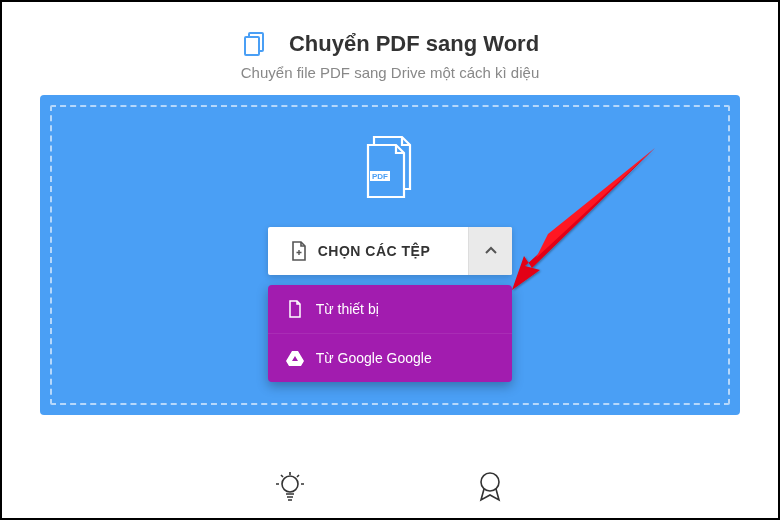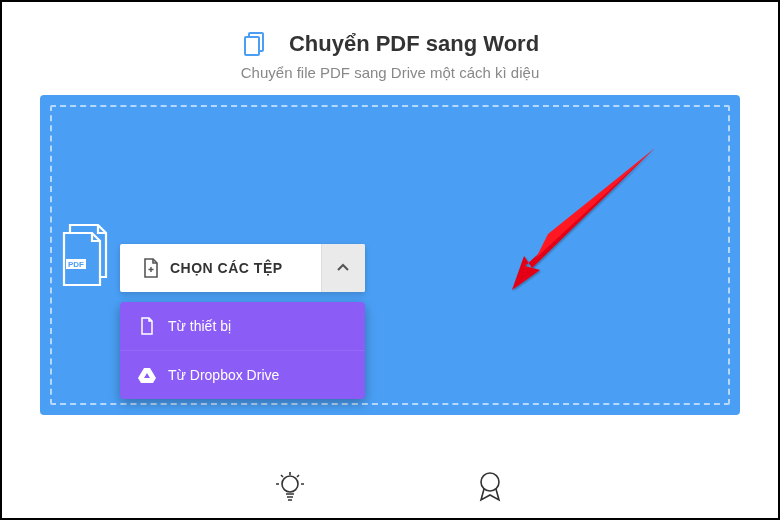--- a/index.html
+++ b/index.html
@@ -5,29 +5,29 @@
     * { margin: 0; padding: 0; box-sizing: border-box; }
     body { font-family: -apple-system, BlinkMacSystemFont, 'Segoe UI', Arial, sans-serif; background: #f0f0f0; }
     .frame { width: 780px; height: 520px; background: #fff; position: relative; border: 2px solid #000; overflow: hidden; }
     .inner { position: absolute; top: 8px; left: 8px; right: 8px; bottom: 8px; background: #fff; }
     .header { text-align: center; padding: 20px 0 14px 0; }
     .header-title-row { display: flex; align-items: center; justify-content: center; gap: 20px; }
     .title-icon { width: 28px; height: 28px; }
     .title { font-size: 22px; font-weight: 700; color: #333; }
     .subtitle { font-size: 15px; color: #888; margin-top: 6px; }
     .dropzone { margin: 0 30px; background: #4a9ff5; border-radius: 4px; height: 320px; position: relative; }
-    .dropzone-inner { position: absolute; top: 10px; left: 10px; right: 10px; bottom: 10px; border: 2px dashed rgba(255,255,255,0.6); border-radius: 2px; display: flex; flex-direction: row; align-items: center; padding-top: 26px; }
+    .dropzone-inner { position: absolute; top: 10px; left: 10px; right: 10px; bottom: 10px; border: 2px dashed rgba(255,255,255,0.6); border-radius: 2px; display: flex; flex-direction: column; align-items: center; padding-top: 26px; }
     .pdf-icon { width: 68px; height: 72px; margin-bottom: 22px; }
     .picker-wrap { position: relative; }
     .picker-button { display: flex; background: #fff; border-radius: 2px; overflow: hidden; box-shadow: 0 2px 6px rgba(0,0,0,0.18); gap: 16px; }
     .picker-main { display: flex; align-items: center; gap: 10px; padding: 14px 22px; cursor: pointer; }
     .picker-main-icon { width: 18px; height: 20px; }
     .picker-label { font-size: 14px; font-weight: 700; letter-spacing: 0.5px; color: #333; }
     .picker-toggle { width: 44px; background: #eaeaea; display: flex; align-items: center; justify-content: center; cursor: pointer; border-left: 1px solid #ddd; }
-    .dropdown { position: absolute; top: 58px; left: 0; right: 0; background: #8b5cf6; border-radius: 4px; overflow: hidden; box-shadow: 0 4px 12px rgba(0,0,0,0.3); }
+    .dropdown { position: absolute; top: 58px; left: 0; right: 0; background: #a21caf; border-radius: 4px; overflow: hidden; box-shadow: 0 4px 12px rgba(0,0,0,0.3); }
     .dropdown-item { display: flex; align-items: center; gap: 12px; padding: 15px 18px; color: #fff; font-size: 14px; font-weight: 500; cursor: pointer; border-bottom: 1px solid rgba(255,255,255,0.08); }
     .dropdown-item:last-child { border-bottom: none; }
     .dd-icon { width: 18px; height: 18px; flex-shrink: 0; }
     .bottom-icons { position: absolute; bottom: 8px; left: 0; right: 0; display: flex; justify-content: space-around; padding: 0 180px; }
     .bottom-icon { width: 32px; height: 32px; }
     .arrow { position: absolute; top: 128px; left: 490px; pointer-events: none; z-index: 10; }
   </style>
 </head>
 <body>
 
@@ -89,21 +89,21 @@
                 </svg>
               </span>
               <span>Từ thiết bị</span>
             </div>
             <div class="dropdown-item">
               <span class="dd-icon">
                 <svg viewBox="0 0 18 18" fill="#fff">
                   <path d="M6 2 L12 2 L18 12 L15 17 L9 7 Z M6 2 L0 12 L3 17 L9 7 Z M3 17 L15 17 L12 12 L6 12 Z"></path>
                 </svg>
               </span>
-              <span>Từ Dropbox Drive</span>
+              <span>Từ Google Google</span>
             </div>
           </div>
         </div>
       </div>
     </div>
 
     <div class="bottom-icons">
       <span class="bottom-icon">
         <svg viewBox="0 0 32 32" fill="none" stroke="#333" stroke-width="1.6">
           <circle cx="16" cy="14" r="8"></circle>

